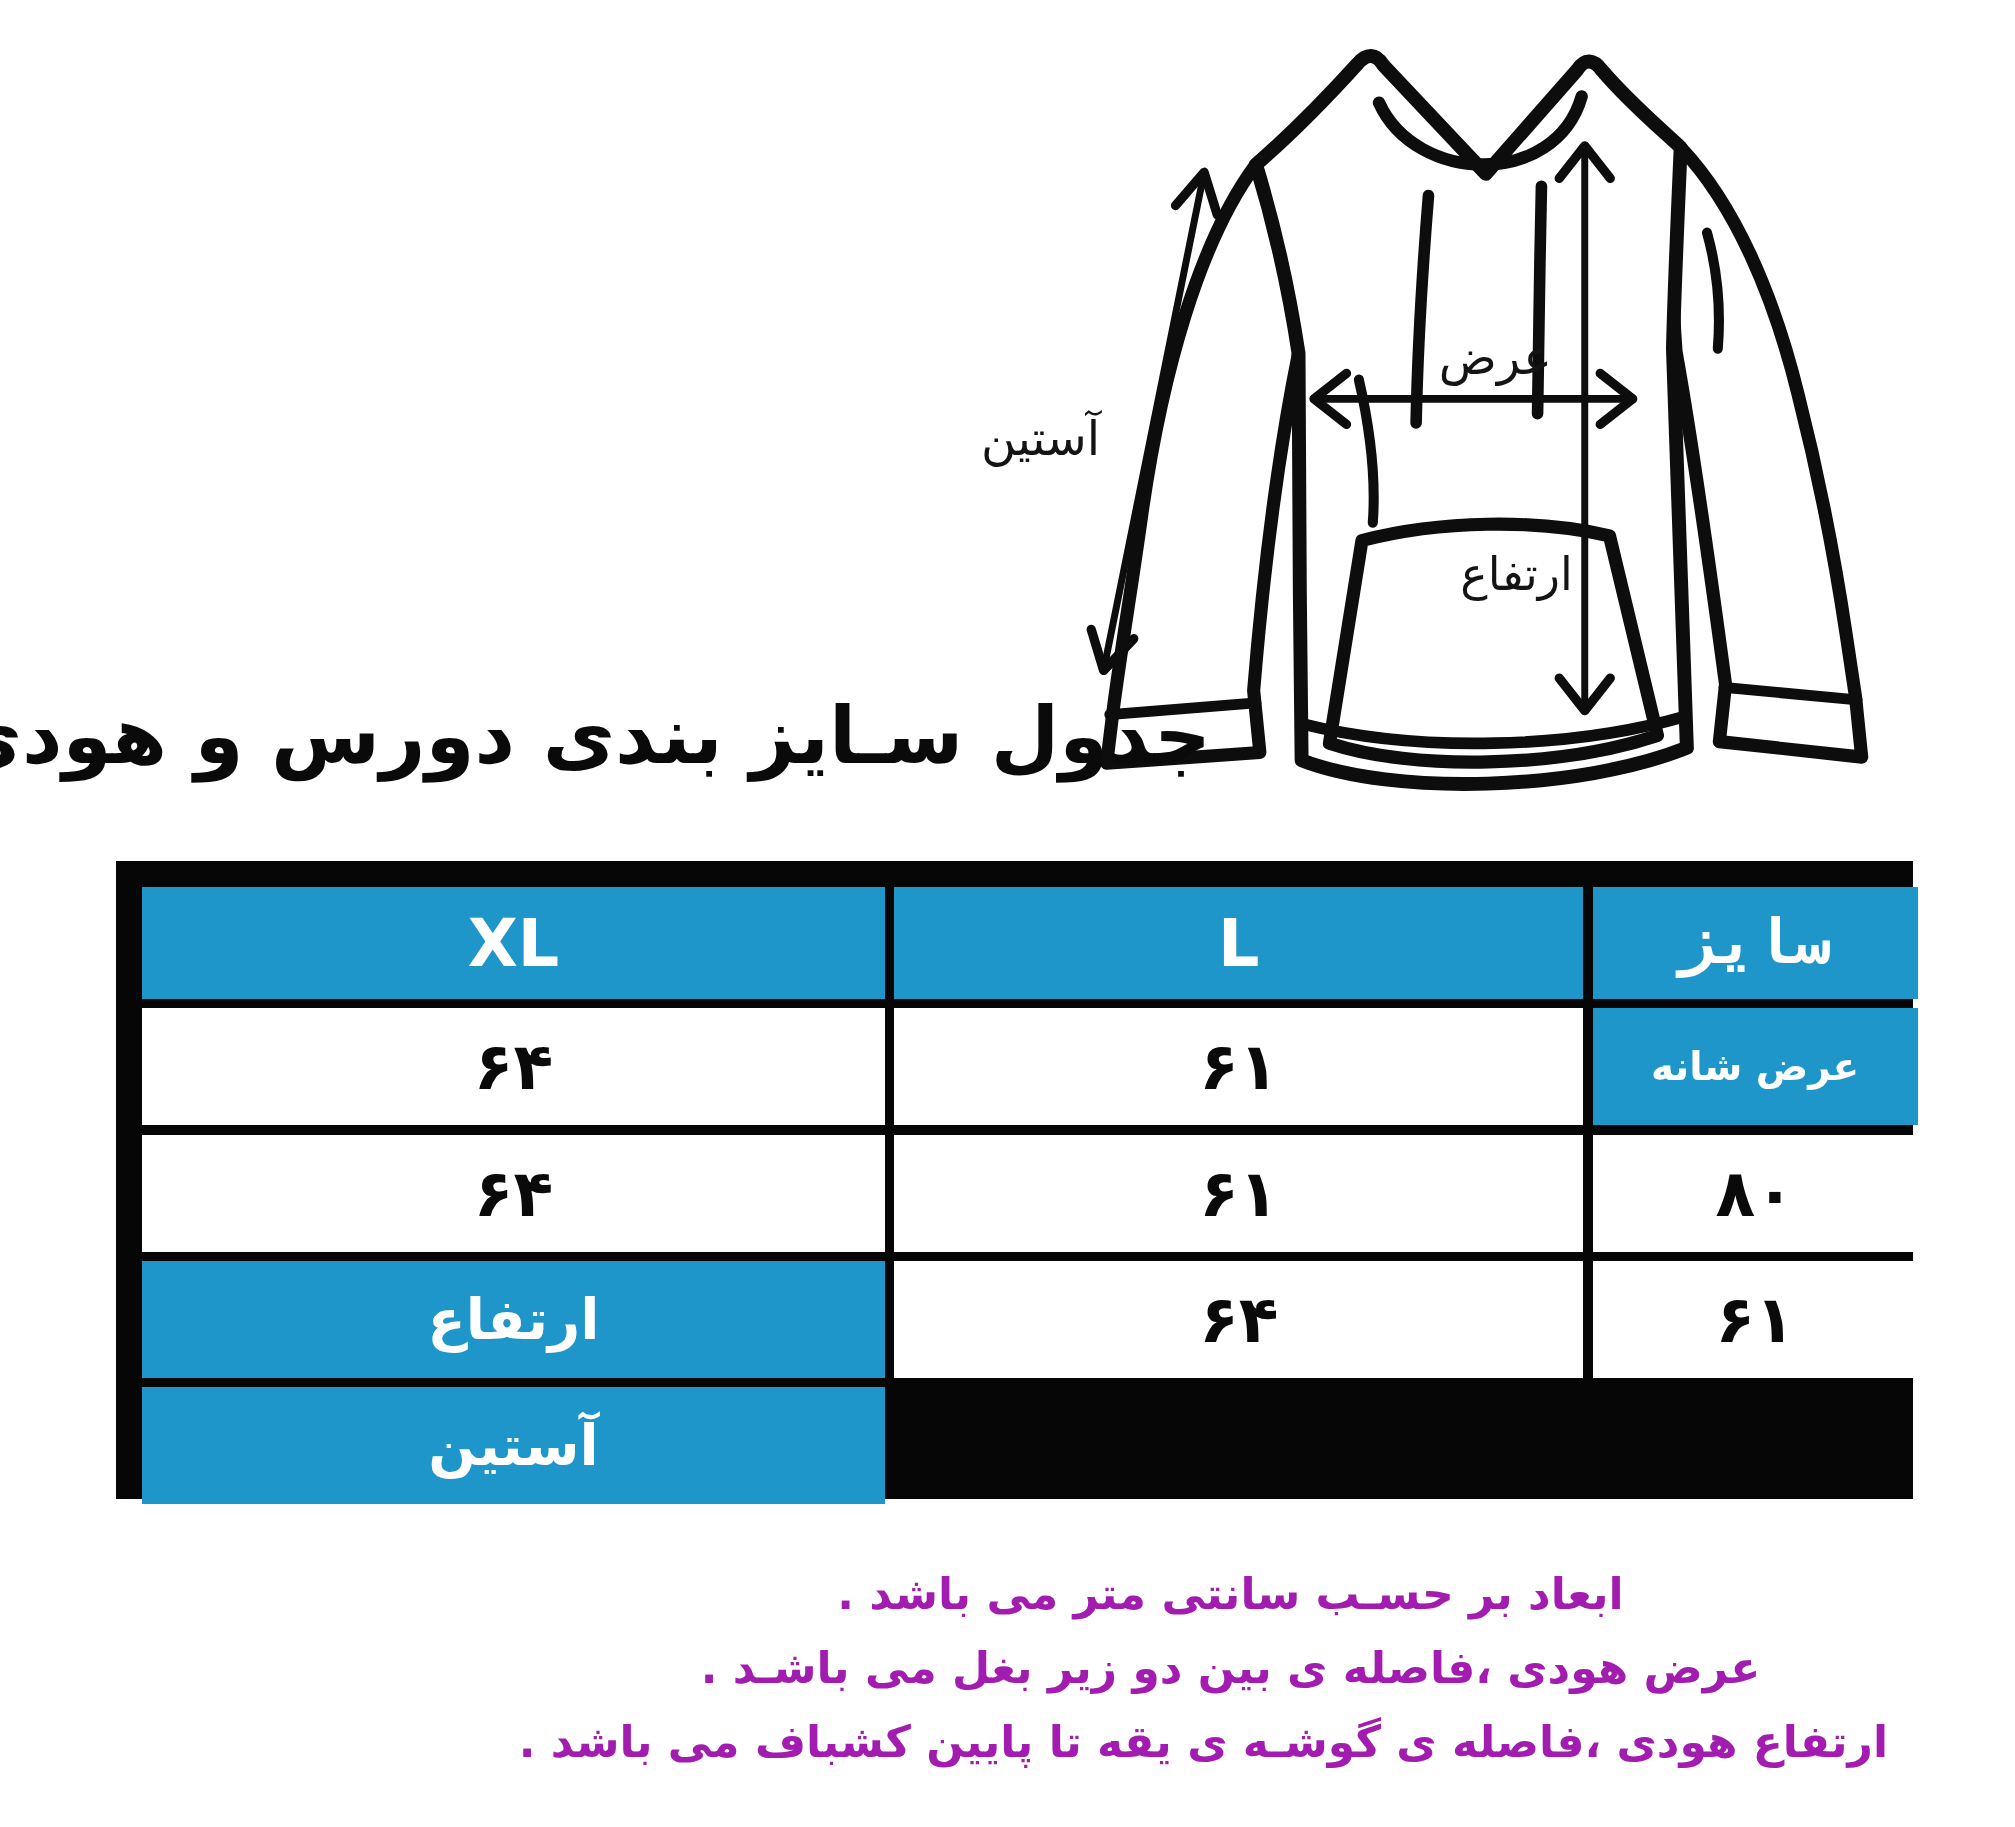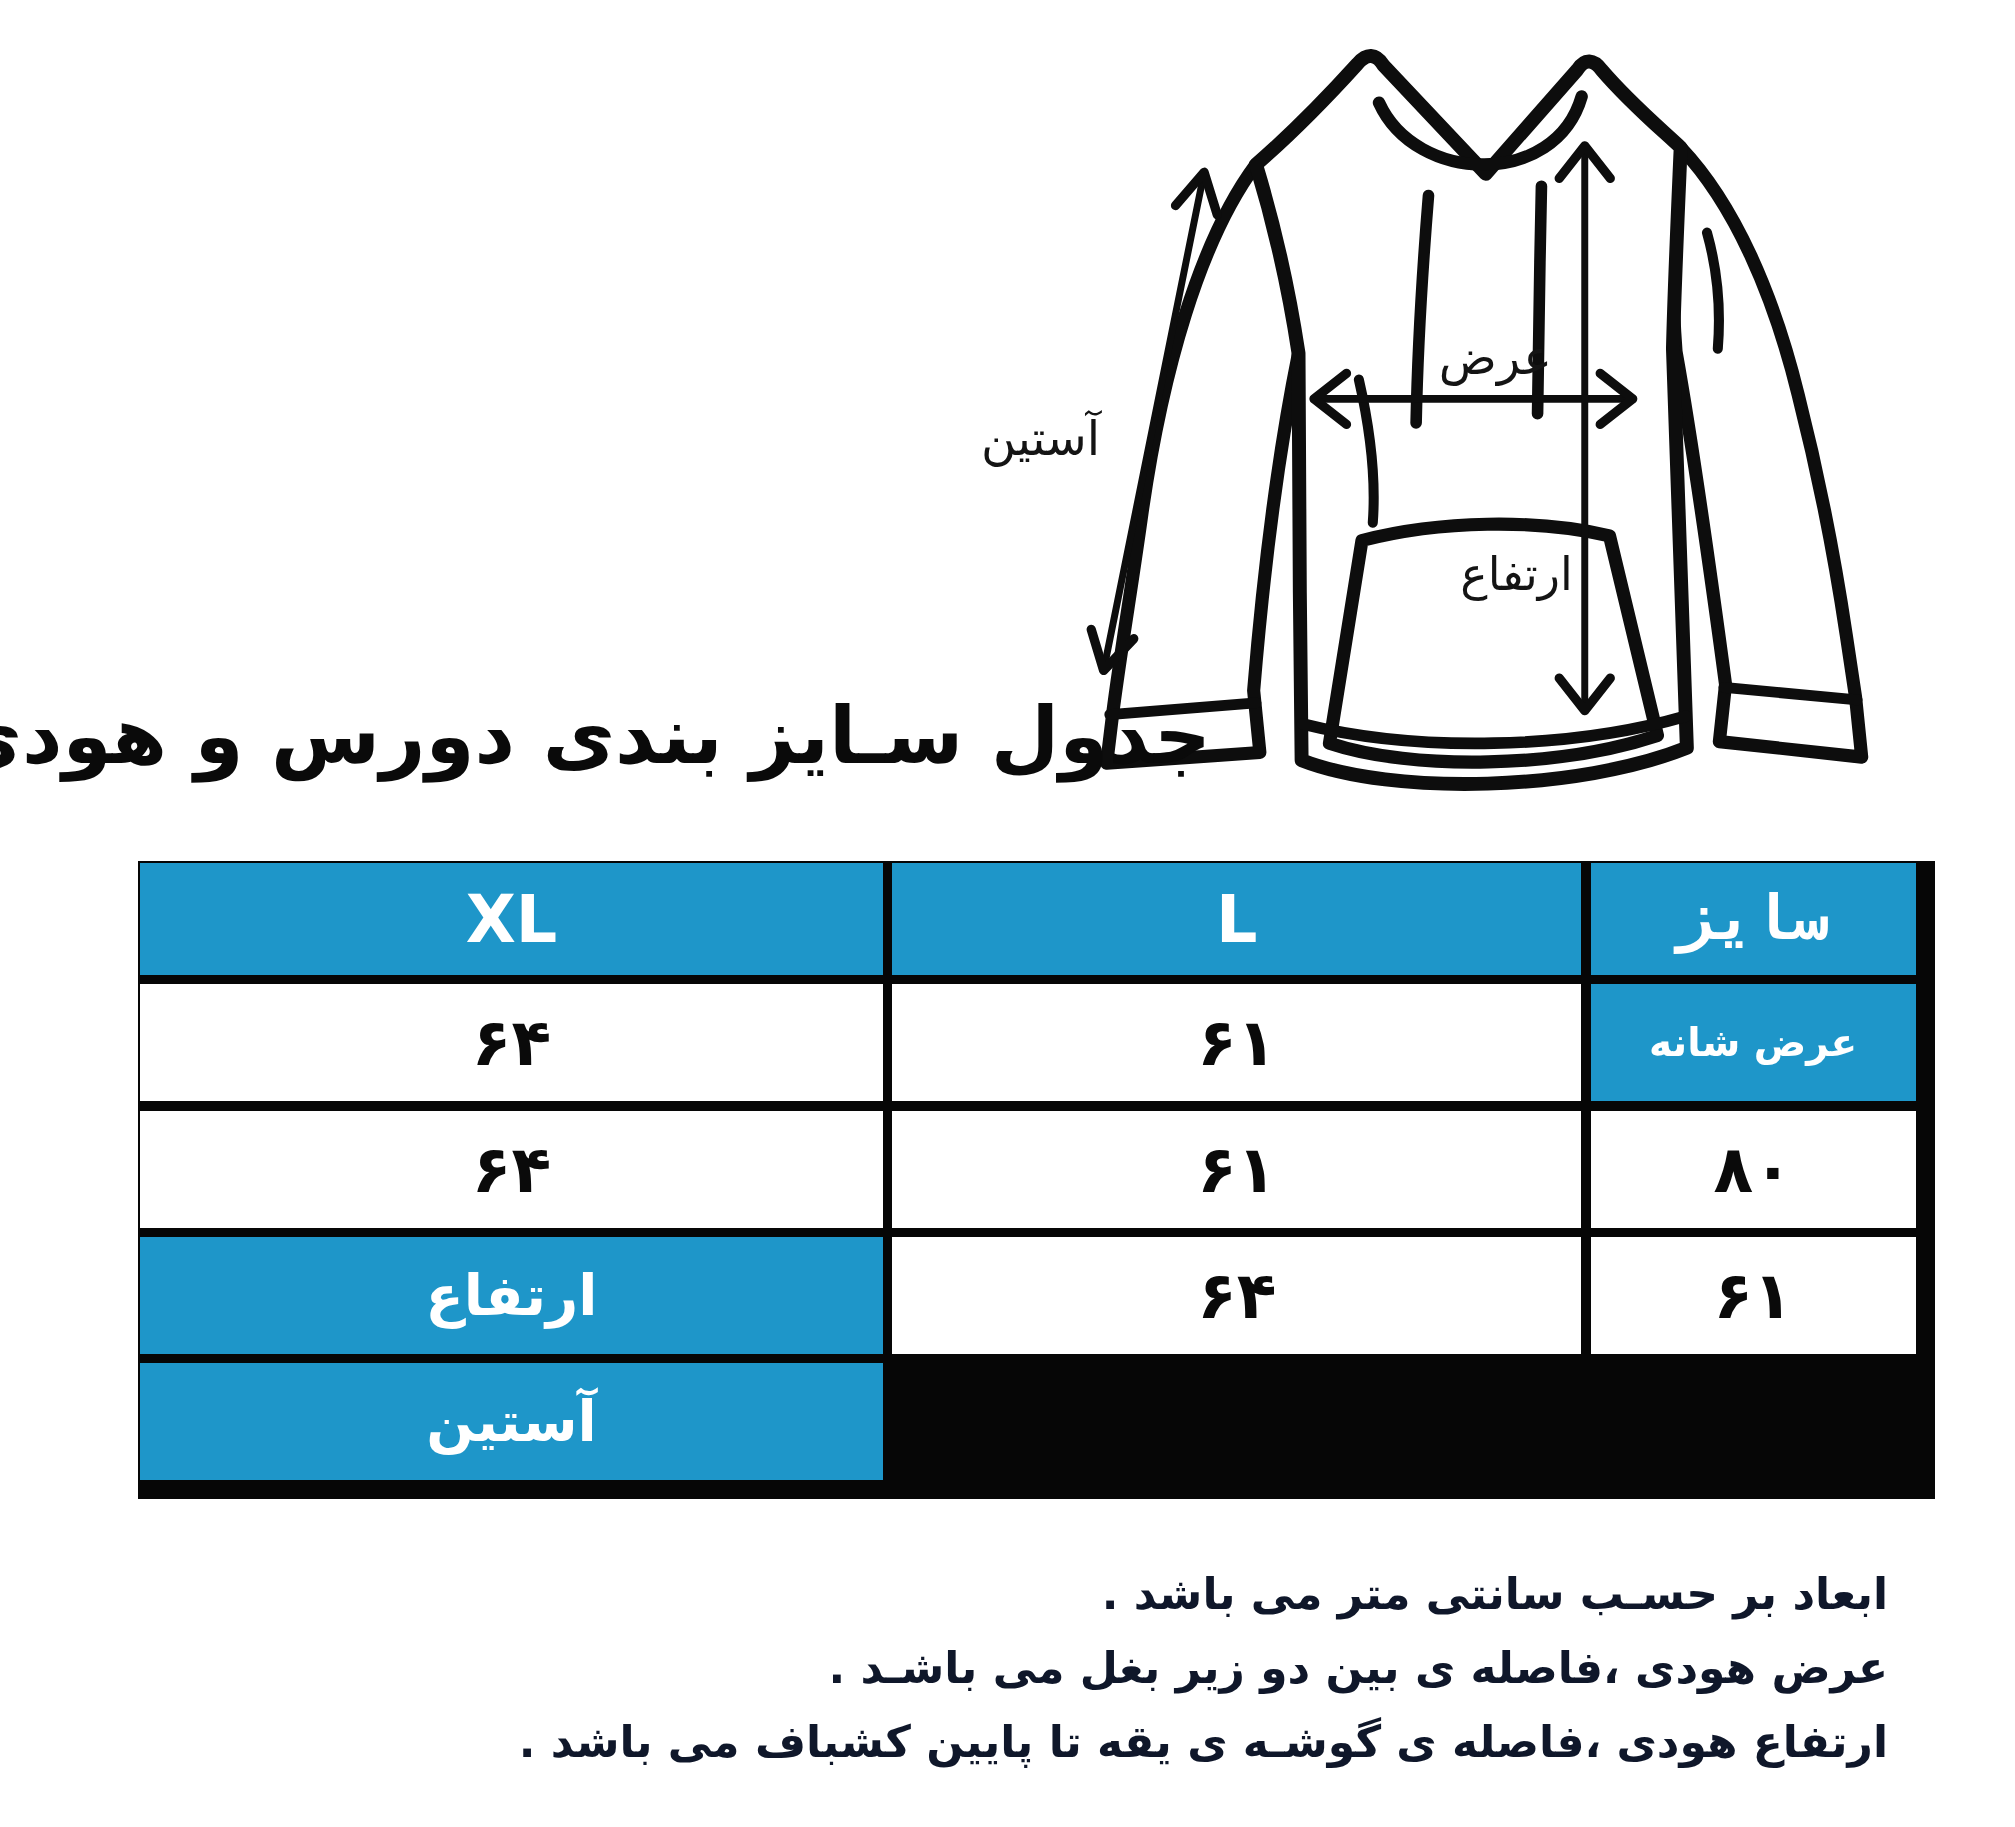--- a/index.html
+++ b/index.html
@@ -14,40 +14,40 @@
     white-space:nowrap;line-height:1.1;
   }
   
   .title{
     position:absolute;left:70px;top:690px;width:1141px;text-align:center;
     direction:rtl;font-size:79px;font-weight:bold;color:#0a0a0a;white-space:nowrap;
     letter-spacing:0.8px;
   }
   
   .size-table{
-    position:absolute;left:138px;top:861px;width:1797px;height:638px;
-    background:#060606;box-sizing:border-box;padding:2px;
+    position:absolute;left:116px;top:861px;width:1797px;height:638px;
+    background:#060606;box-sizing:border-box;padding:26px;
     display:grid;
     grid-template-columns:743px 689px 325px;
     grid-template-rows:112px 117px 117px 117px 117px;
     gap:9.3px;
   }
   .cell{
     background:#ffffff;display:flex;align-items:center;justify-content:center;
     overflow:hidden;
   }
   .cell.blue{background:#1e96c9;color:#ffffff;}
   .hcol{font-size:65px;font-weight:bold;}
   .hsize{font-size:62px;font-weight:bold;direction:rtl;font-family:Liberation Mono, monospace;}
   .rowlabel{font-size:39px;font-weight:bold;direction:rtl;white-space:nowrap;}
   .num{font-size:65px;font-weight:bold;direction:rtl;}
   
   .notes{
     position:absolute;right:127px;top:1557px;width:1315px;
-    direction:rtl;text-align:right;font-size:44px;font-weight:bold;color:#0f172a;
+    direction:rtl;text-align:center;font-size:44px;font-weight:bold;color:#a21caf;
   }
   .notes .note-line{line-height:74px;white-space:nowrap;}
 </style>
 </head>
 <body>
 
 <div class="canvas">
 
   <svg class="abs" style="left:1068px;top:15.5px;" width="820" height="820" viewBox="0 0 1060 1060">
     <g fill="#ffffff" stroke="#0d0d0d" stroke-linecap="round" stroke-linejoin="round">

